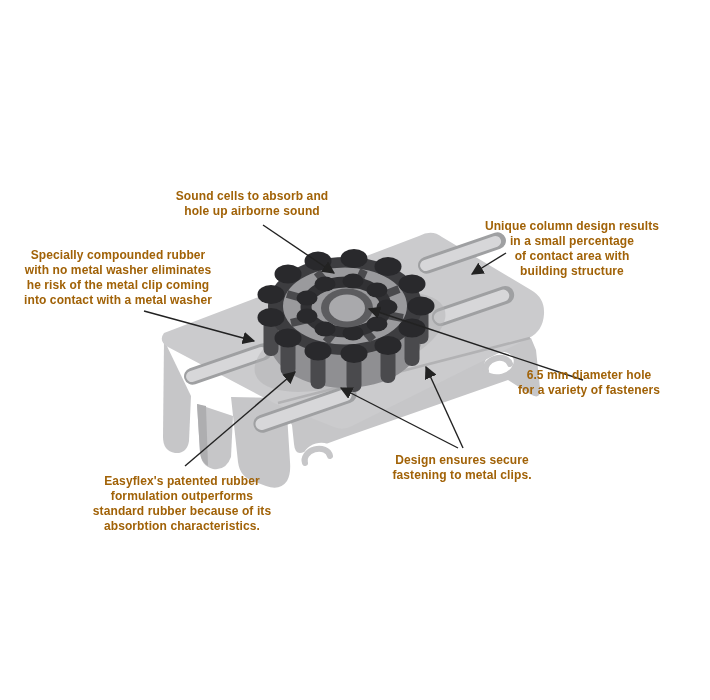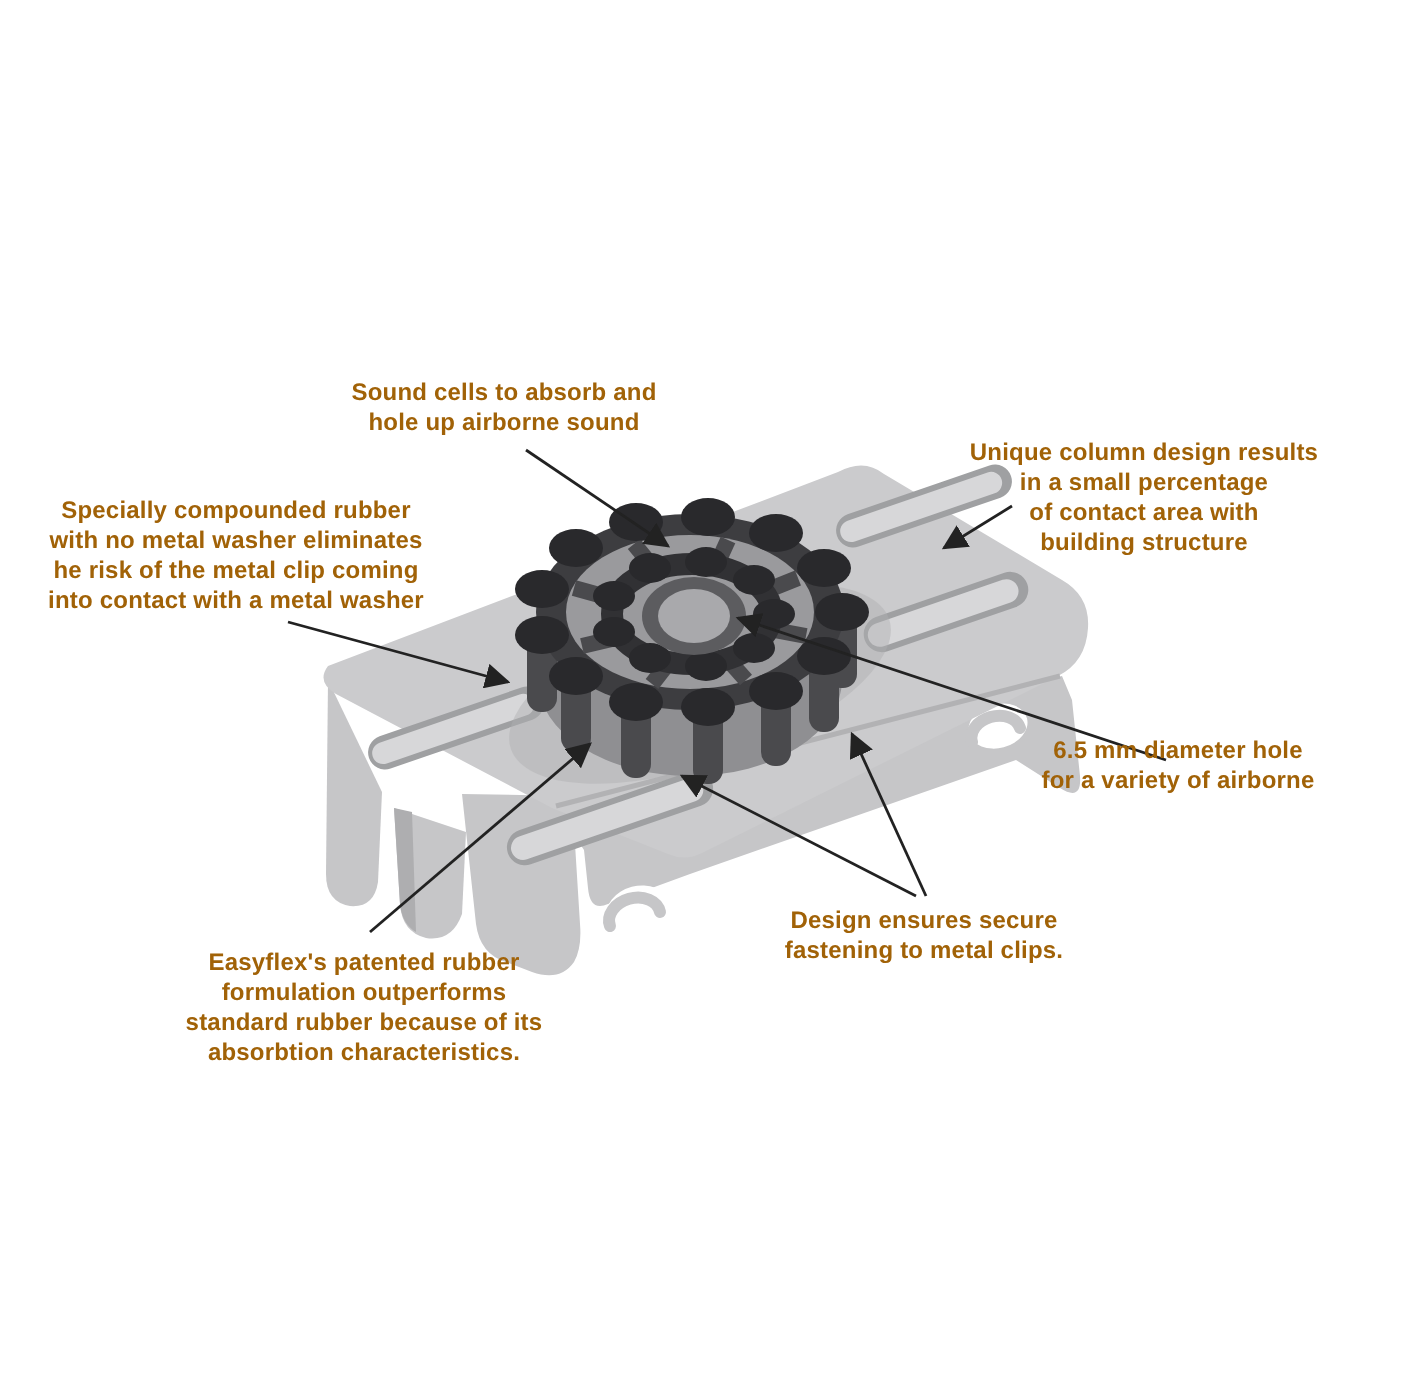--- a/index.html
+++ b/index.html
@@ -161,21 +161,21 @@
 
   <div class="label" style="left:572px;top:219px;">
     <span>Unique column design results</span>
     <span>in a small percentage</span>
     <span>of contact area with</span>
     <span>building structure</span>
   </div>
 
   <div class="label" style="left:589px;top:368px;">
     <span>6.5 mm diameter hole</span>
-    <span>for a variety of airborne</span>
+    <span>for a variety of fasteners</span>
   </div>
 
   <div class="label" style="left:462px;top:453px;">
     <span>Design ensures secure</span>
     <span>fastening to metal clips.</span>
   </div>
 
   <div class="label" style="left:182px;top:474px;">
     <span>Easyflex's patented rubber</span>
     <span>formulation outperforms</span>

